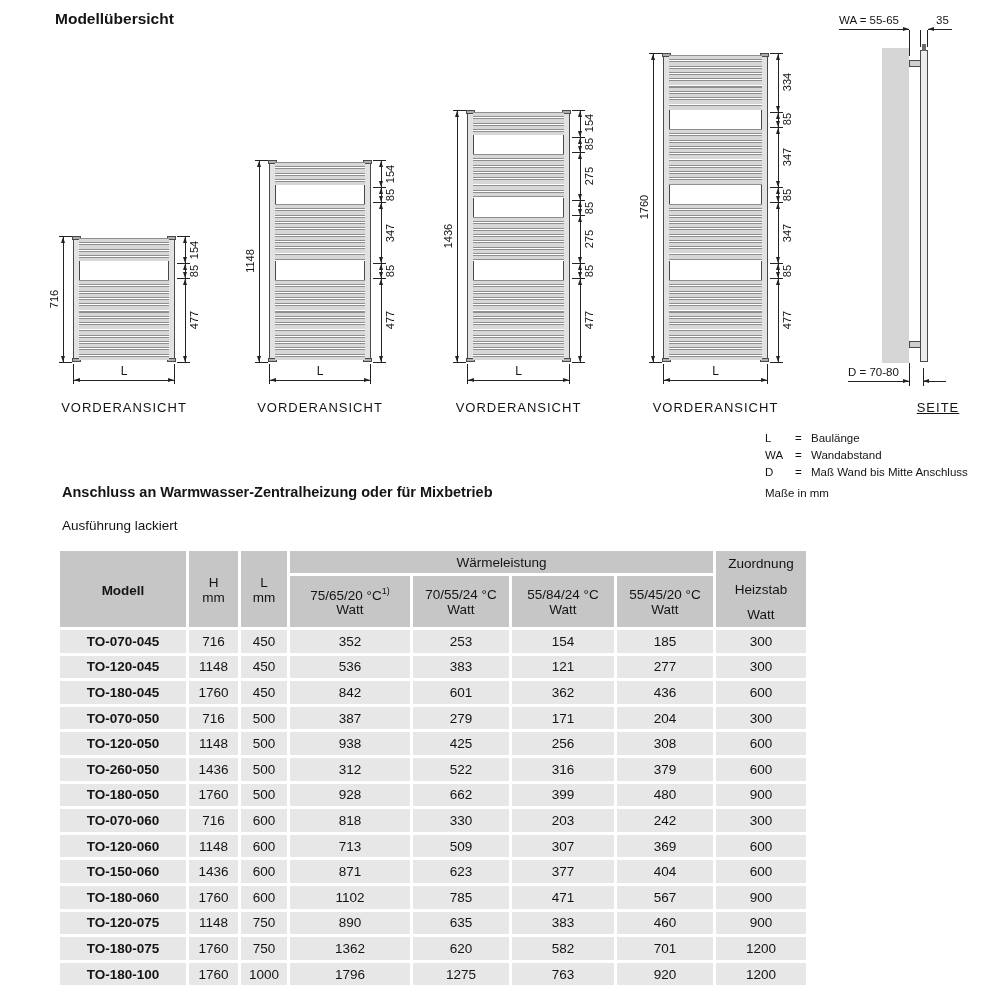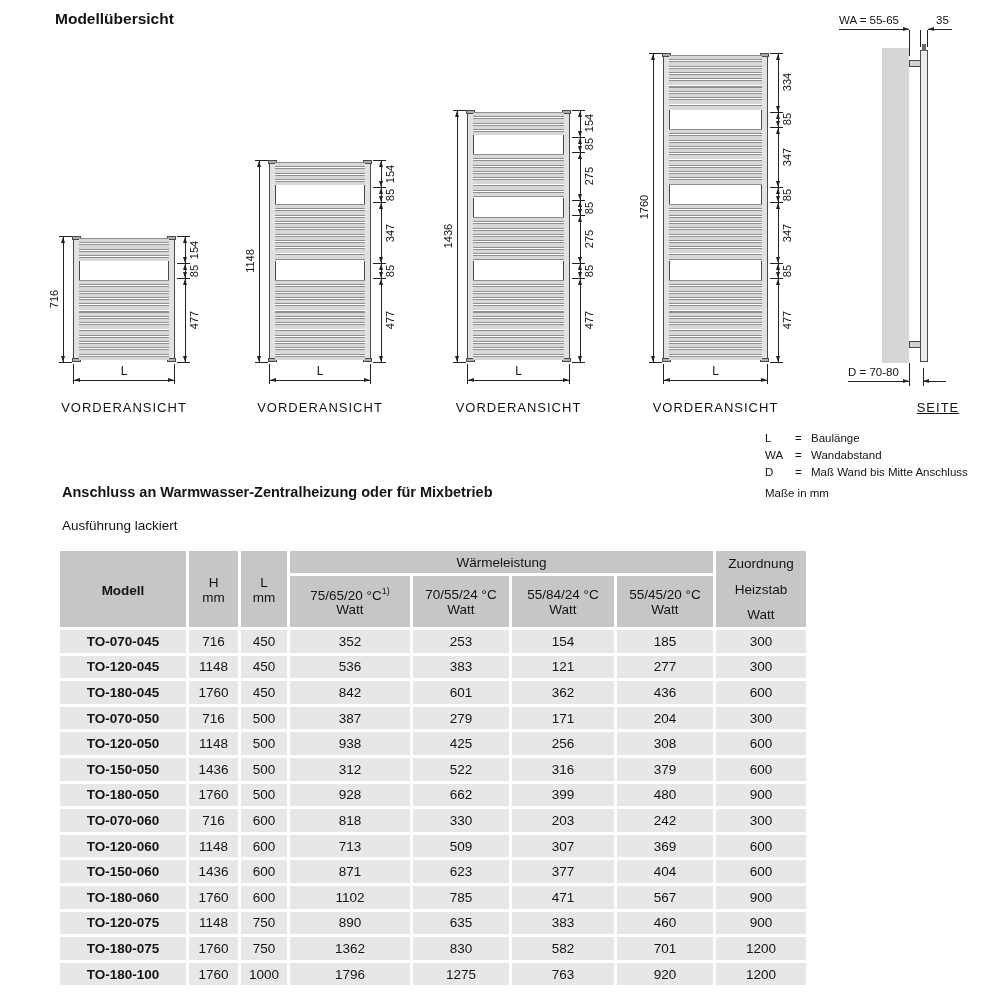--- a/index.html
+++ b/index.html
@@ -413,21 +413,21 @@
           <td class="b">TO-120-050</td>
           <td>1148</td>
           <td>500</td>
           <td>938</td>
           <td>425</td>
           <td>256</td>
           <td>308</td>
           <td>600</td>
         </tr>
         <tr>
-          <td class="b">TO-150-050</td>
+          <td class="b">TO-260-050</td>
           <td>1436</td>
           <td>500</td>
           <td>312</td>
           <td>522</td>
           <td>316</td>
           <td>379</td>
           <td>600</td>
         </tr>
         <tr>
           <td class="b">TO-180-050</td>
@@ -487,21 +487,21 @@
           <td>635</td>
           <td>383</td>
           <td>460</td>
           <td>900</td>
         </tr>
         <tr>
           <td class="b">TO-180-075</td>
           <td>1760</td>
           <td>750</td>
           <td>1362</td>
-          <td>830</td>
+          <td>620</td>
           <td>582</td>
           <td>701</td>
           <td>1200</td>
         </tr>
         <tr>
           <td class="b">TO-180-100</td>
           <td>1760</td>
           <td>1000</td>
           <td>1796</td>
           <td>1275</td>

